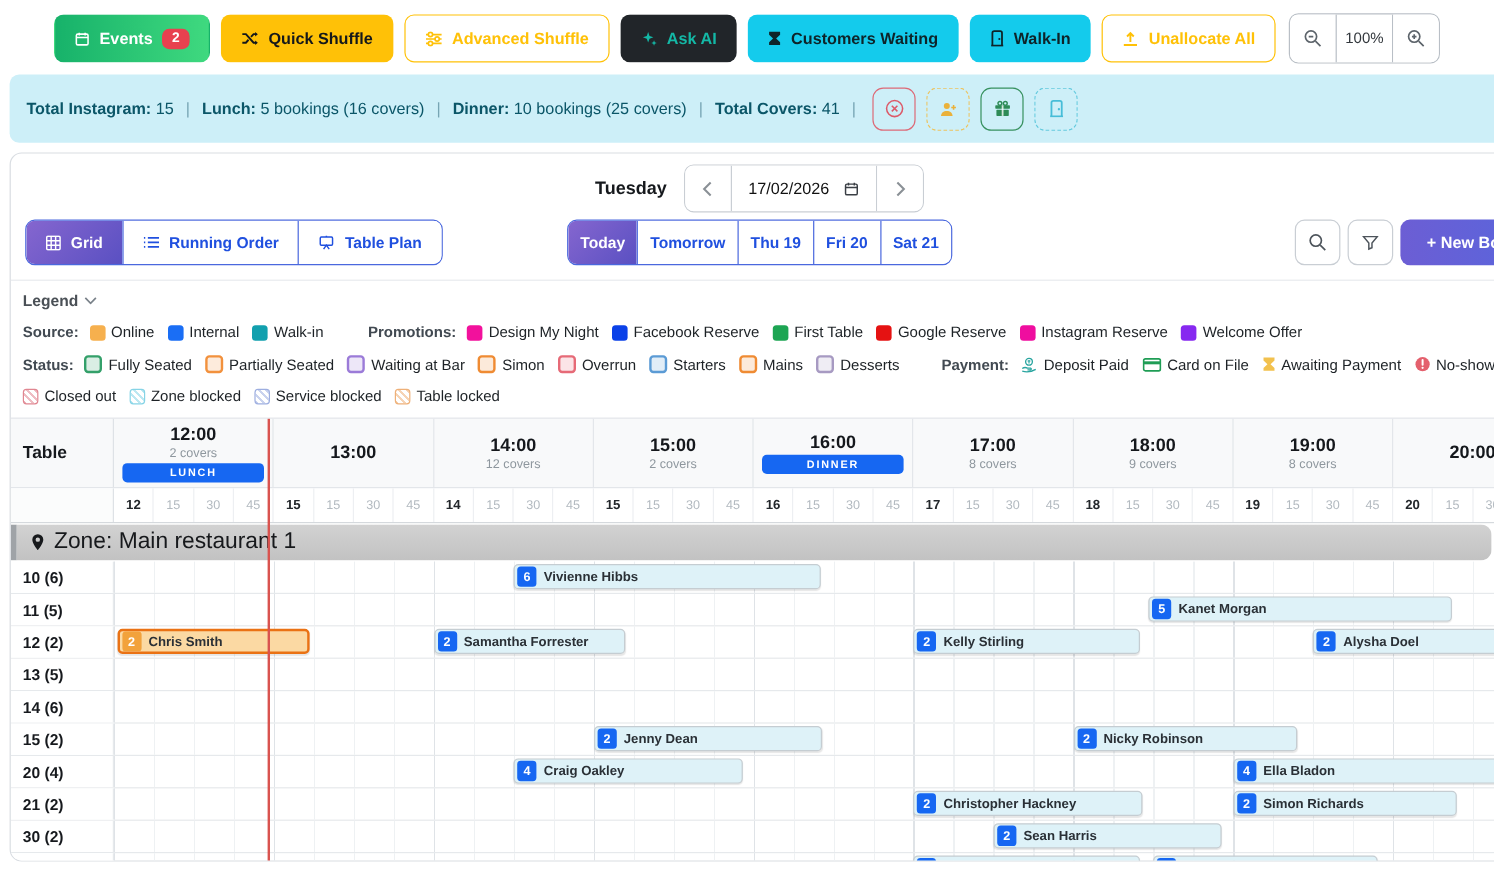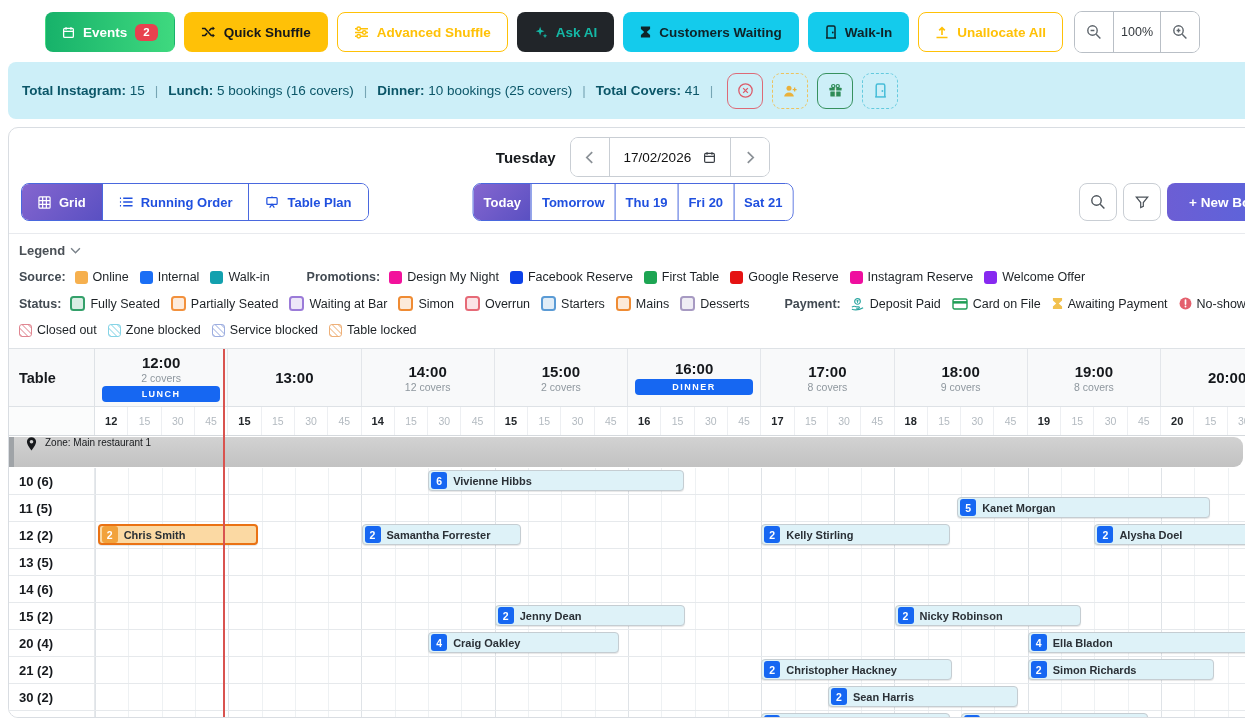--- a/index.html
+++ b/index.html
@@ -83,22 +83,22 @@
              border-right:1px solid #e3e6ea;box-sizing:border-box}
   .h-label{font-weight:700;font-size:15px;color:#15181c}
   .h-covers{font-size:10.5px;color:#8e979e}
   .h-meal{width:118px;text-align:center;background:var(--accent-blue);color:#fff;font-size:9px;font-weight:700;letter-spacing:1.5px;
           border-radius:4px;padding:3px 0;margin-top:1px}
   .tick-row{display:flex;height:28px;border-bottom:1px solid #d5d9dd;background:#fff}
   .tick-table{width:86px;min-width:86px;border-right:1px solid #dee2e6;box-sizing:border-box;background:#fbfcfc}
   .tick{width:33.3125px;min-width:33.3125px;display:flex;align-items:center;justify-content:center;font-size:10.5px;color:#b3bac0;
         border-right:1px solid #edeff2;box-sizing:border-box}
   .tick.hr{font-weight:700;color:#23272b;font-size:11px}
-  .zone-row{height:30px;margin:1px 0;width:1234px;box-sizing:border-box;display:flex;gap:8px;padding-left:12px;
-            font-size:10px;color:#17191c;background:linear-gradient(180deg,#d2d2d2,#c2c2c2);border-radius:0 9px 9px 0;
+  .zone-row{height:30px;margin:1px 0;width:1234px;box-sizing:border-box;display:flex;align-items:center;gap:8px;padding-left:12px;
+            font-size:19px;color:#17191c;background:linear-gradient(180deg,#d2d2d2,#c2c2c2);border-radius:0 9px 9px 0;
             border-left:5px solid #9fa3a7}
   .g-row{position:relative;height:26px;border-bottom:1px solid #e6e9ec}
   .row-label{position:absolute;left:0;top:0;width:86px;height:100%;display:flex;align-items:center;padding-left:10px;font-weight:700;
              font-size:13px;box-sizing:border-box;border-right:1px solid #e6e9ec;background:#fff;z-index:1}
   .row-cells{position:absolute;left:86px;right:0;top:0;bottom:0;
     background-image:repeating-linear-gradient(90deg,#dfe3e7 0 1px,transparent 1px 133.25px),
                      repeating-linear-gradient(90deg,#eef1f3 0 1px,transparent 1px 33.3125px)}
   .booking{position:absolute;top:2px;height:21px;display:flex;align-items:center;gap:6px;background:var(--bar-bg);
            border:1px solid var(--bar-border);border-radius:4px;box-shadow:0 1px 1px rgba(0,0,0,.10);z-index:2;cursor:pointer;
            box-sizing:border-box;overflow:hidden}

